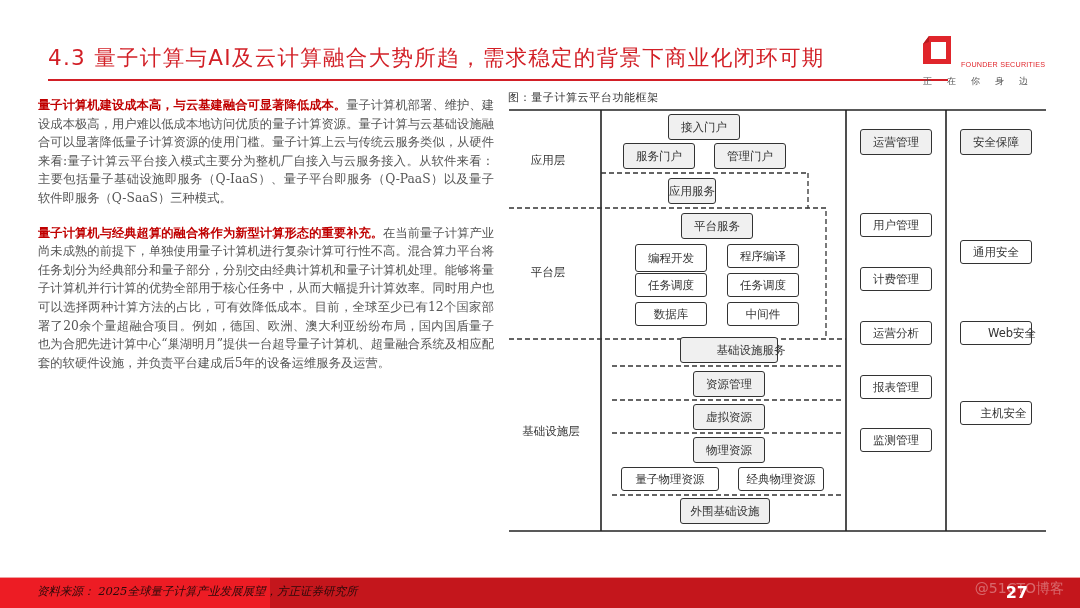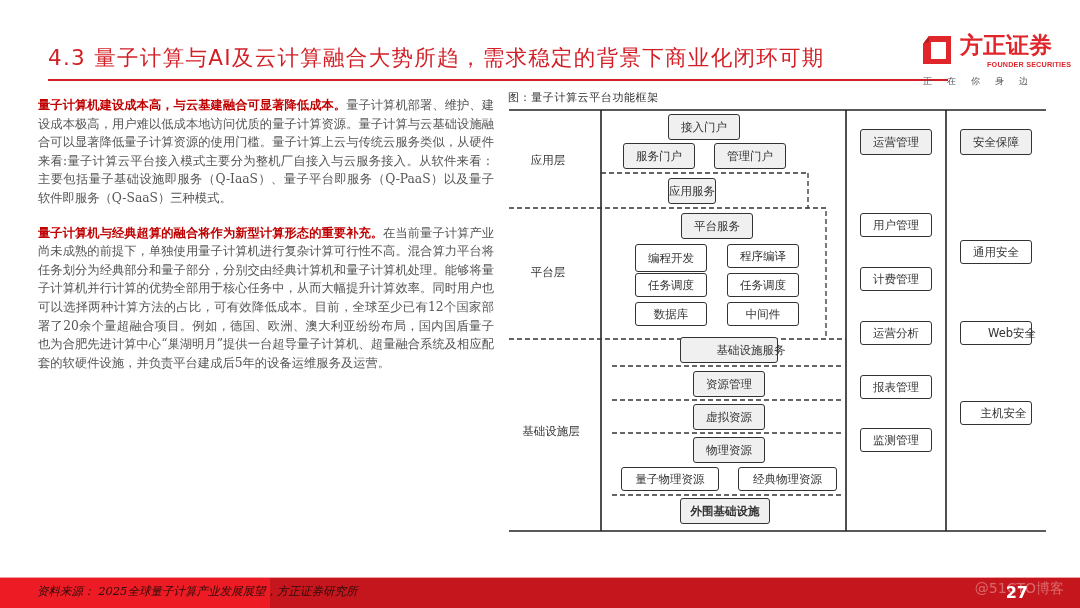--- a/index.html
+++ b/index.html
@@ -15,22 +15,22 @@
     position: absolute; left: 48px; top: 79px; width: 900px; height: 2px; background: #d21f26;
   }
 
   .logo { position: absolute; left: 918px; top: 30px; width: 155px; height: 60px; }
   .logo-mark { position: absolute; left: 2px; top: 3px; width: 34px; height: 34px; }
   .logo-cn {
     position: absolute; left: 42px; top: 0px; font-size: 23px; font-weight: bold;
     color: #e0252b; letter-spacing: 0px; white-space: nowrap;
   }
   .logo-en {
-    position: absolute; left: 43px; top: 30px; font-size: 7.2px; font-weight: bold;
-    color: #e0252b; letter-spacing: 0.2px; white-space: nowrap; font-family: "Liberation Sans", sans-serif; margin-left: 26px;
+    position: absolute; left: 43px; top: 30px; font-size: 7.2px; font-weight: normal;
+    color: #e0252b; letter-spacing: 0.2px; white-space: nowrap; font-family: "Liberation Sans", sans-serif;
   }
   .logo-slogan {
     position: absolute; left: 5px; top: 45px; font-size: 9px; color: #555;
     letter-spacing: 15px; white-space: nowrap;
   }
 
   .text-col {
     position: absolute; left: 38px; top: 96px; width: 456px;
     font-family: "DejaVu Serif", serif; font-size: 12.3px; line-height: 18.6px; color: #555;
     text-align: justify;
@@ -80,21 +80,20 @@
 <body>
 
 <div class="title">4.3 量子计算与AI及云计算融合大势所趋，需求稳定的背景下商业化闭环可期</div>
 <div class="title-rule"></div>
 
 <div class="logo">
   <svg class="logo-mark" viewBox="0 0 34 34">
     <path d="M9 3 H31 V31 H3 V11 Z M11 9 V26 H26 V9 Z" fill="#e0252b" fill-rule="evenodd"></path>
     <path d="M3 11 L9 3 L9 9 Z" fill="#b81a20"></path>
   </svg>
-  <div class="logo-cn">方正证券</div>
   <div class="logo-en">FOUNDER SECURITIES</div>
   <div class="logo-slogan">正在你身边</div>
 </div>
 
 <div class="text-col">
   <p class="para"><span class="lead">量子计算机建设成本高，与云基建融合可显著降低成本。</span><span>量子计算机部署、维护、建设成本极高，用户难以低成本地访问优质的量子计算资源。量子计算与云基础设施融合可以显著降低量子计算资源的使用门槛。量子计算上云与传统云服务类似，从硬件来看:量子计算云平台接入模式主要分为整机厂自接入与云服务接入。从软件来看：主要包括量子基础设施即服务（Q-IaaS）、量子平台即服务（Q-PaaS）以及量子软件即服务（Q-SaaS）三种模式。</span></p>
   <p class="para"><span class="lead">量子计算机与经典超算的融合将作为新型计算形态的重要补充。</span><span>在当前量子计算产业尚未成熟的前提下，单独使用量子计算机进行复杂计算可行性不高。混合算力平台将任务划分为经典部分和量子部分，分别交由经典计算机和量子计算机处理。能够将量子计算机并行计算的优势全部用于核心任务中，从而大幅提升计算效率。同时用户也可以选择两种计算方法的占比，可有效降低成本。目前，全球至少已有12个国家部署了20余个量超融合项目。例如，德国、欧洲、澳大利亚纷纷布局，国内国盾量子也为合肥先进计算中心“巢湖明月”提供一台超导量子计算机、超量融合系统及相应配套的软硬件设施，并负责平台建成后5年的设备运维服务及运营。</span></p>
 </div>
 
 <div class="fig-caption">图：量子计算云平台功能框架</div>
@@ -139,22 +138,22 @@
   <div class="box" style="left:635px; top:273px; width:72px; height:24px;">任务调度</div>
   <div class="box" style="left:727px; top:273px; width:72px; height:24px;">任务调度</div>
   <div class="box" style="left:635px; top:302px; width:72px; height:24px;">数据库</div>
   <div class="box" style="left:727px; top:302px; width:72px; height:24px;">中间件</div>
 
   <div class="box shaded" style="left:680px; top:337px; width:98px; height:26px;padding-left:44px;">基础设施服务</div>
   <div class="box shaded" style="left:693px; top:371px; width:72px; height:26px;">资源管理</div>
   <div class="box shaded" style="left:693px; top:404px; width:72px; height:26px;">虚拟资源</div>
   <div class="box shaded" style="left:693px; top:437px; width:72px; height:26px;">物理资源</div>
   <div class="box" style="left:621px; top:467px; width:98px; height:24px;">量子物理资源</div>
-  <div class="box" style="left:738px; top:467px; width:99px; height:24px;">经典物理资源</div>
-  <div class="box shaded" style="left:680px; top:498px; width:90px; height:26px;font-weight:bold;">外围基础设施</div>
+  <div class="box" style="left:738px; top:467px; width:86px; height:24px;">经典物理资源</div>
+  <div class="box shaded" style="left:680px; top:498px; width:90px; height:26px;">外围基础设施</div>
 
   <div class="box shaded" style="left:860px; top:129px; width:72px; height:26px;">运营管理</div>
   <div class="box" style="left:860px; top:213px; width:72px; height:24px;">用户管理</div>
   <div class="box" style="left:860px; top:267px; width:72px; height:24px;">计费管理</div>
   <div class="box" style="left:860px; top:321px; width:72px; height:24px;">运营分析</div>
   <div class="box" style="left:860px; top:375px; width:72px; height:24px;">报表管理</div>
   <div class="box" style="left:860px; top:428px; width:72px; height:24px;">监测管理</div>
 
   <div class="box shaded" style="left:960px; top:129px; width:72px; height:26px;">安全保障</div>
   <div class="box" style="left:960px; top:240px; width:72px; height:24px;">通用安全</div>

